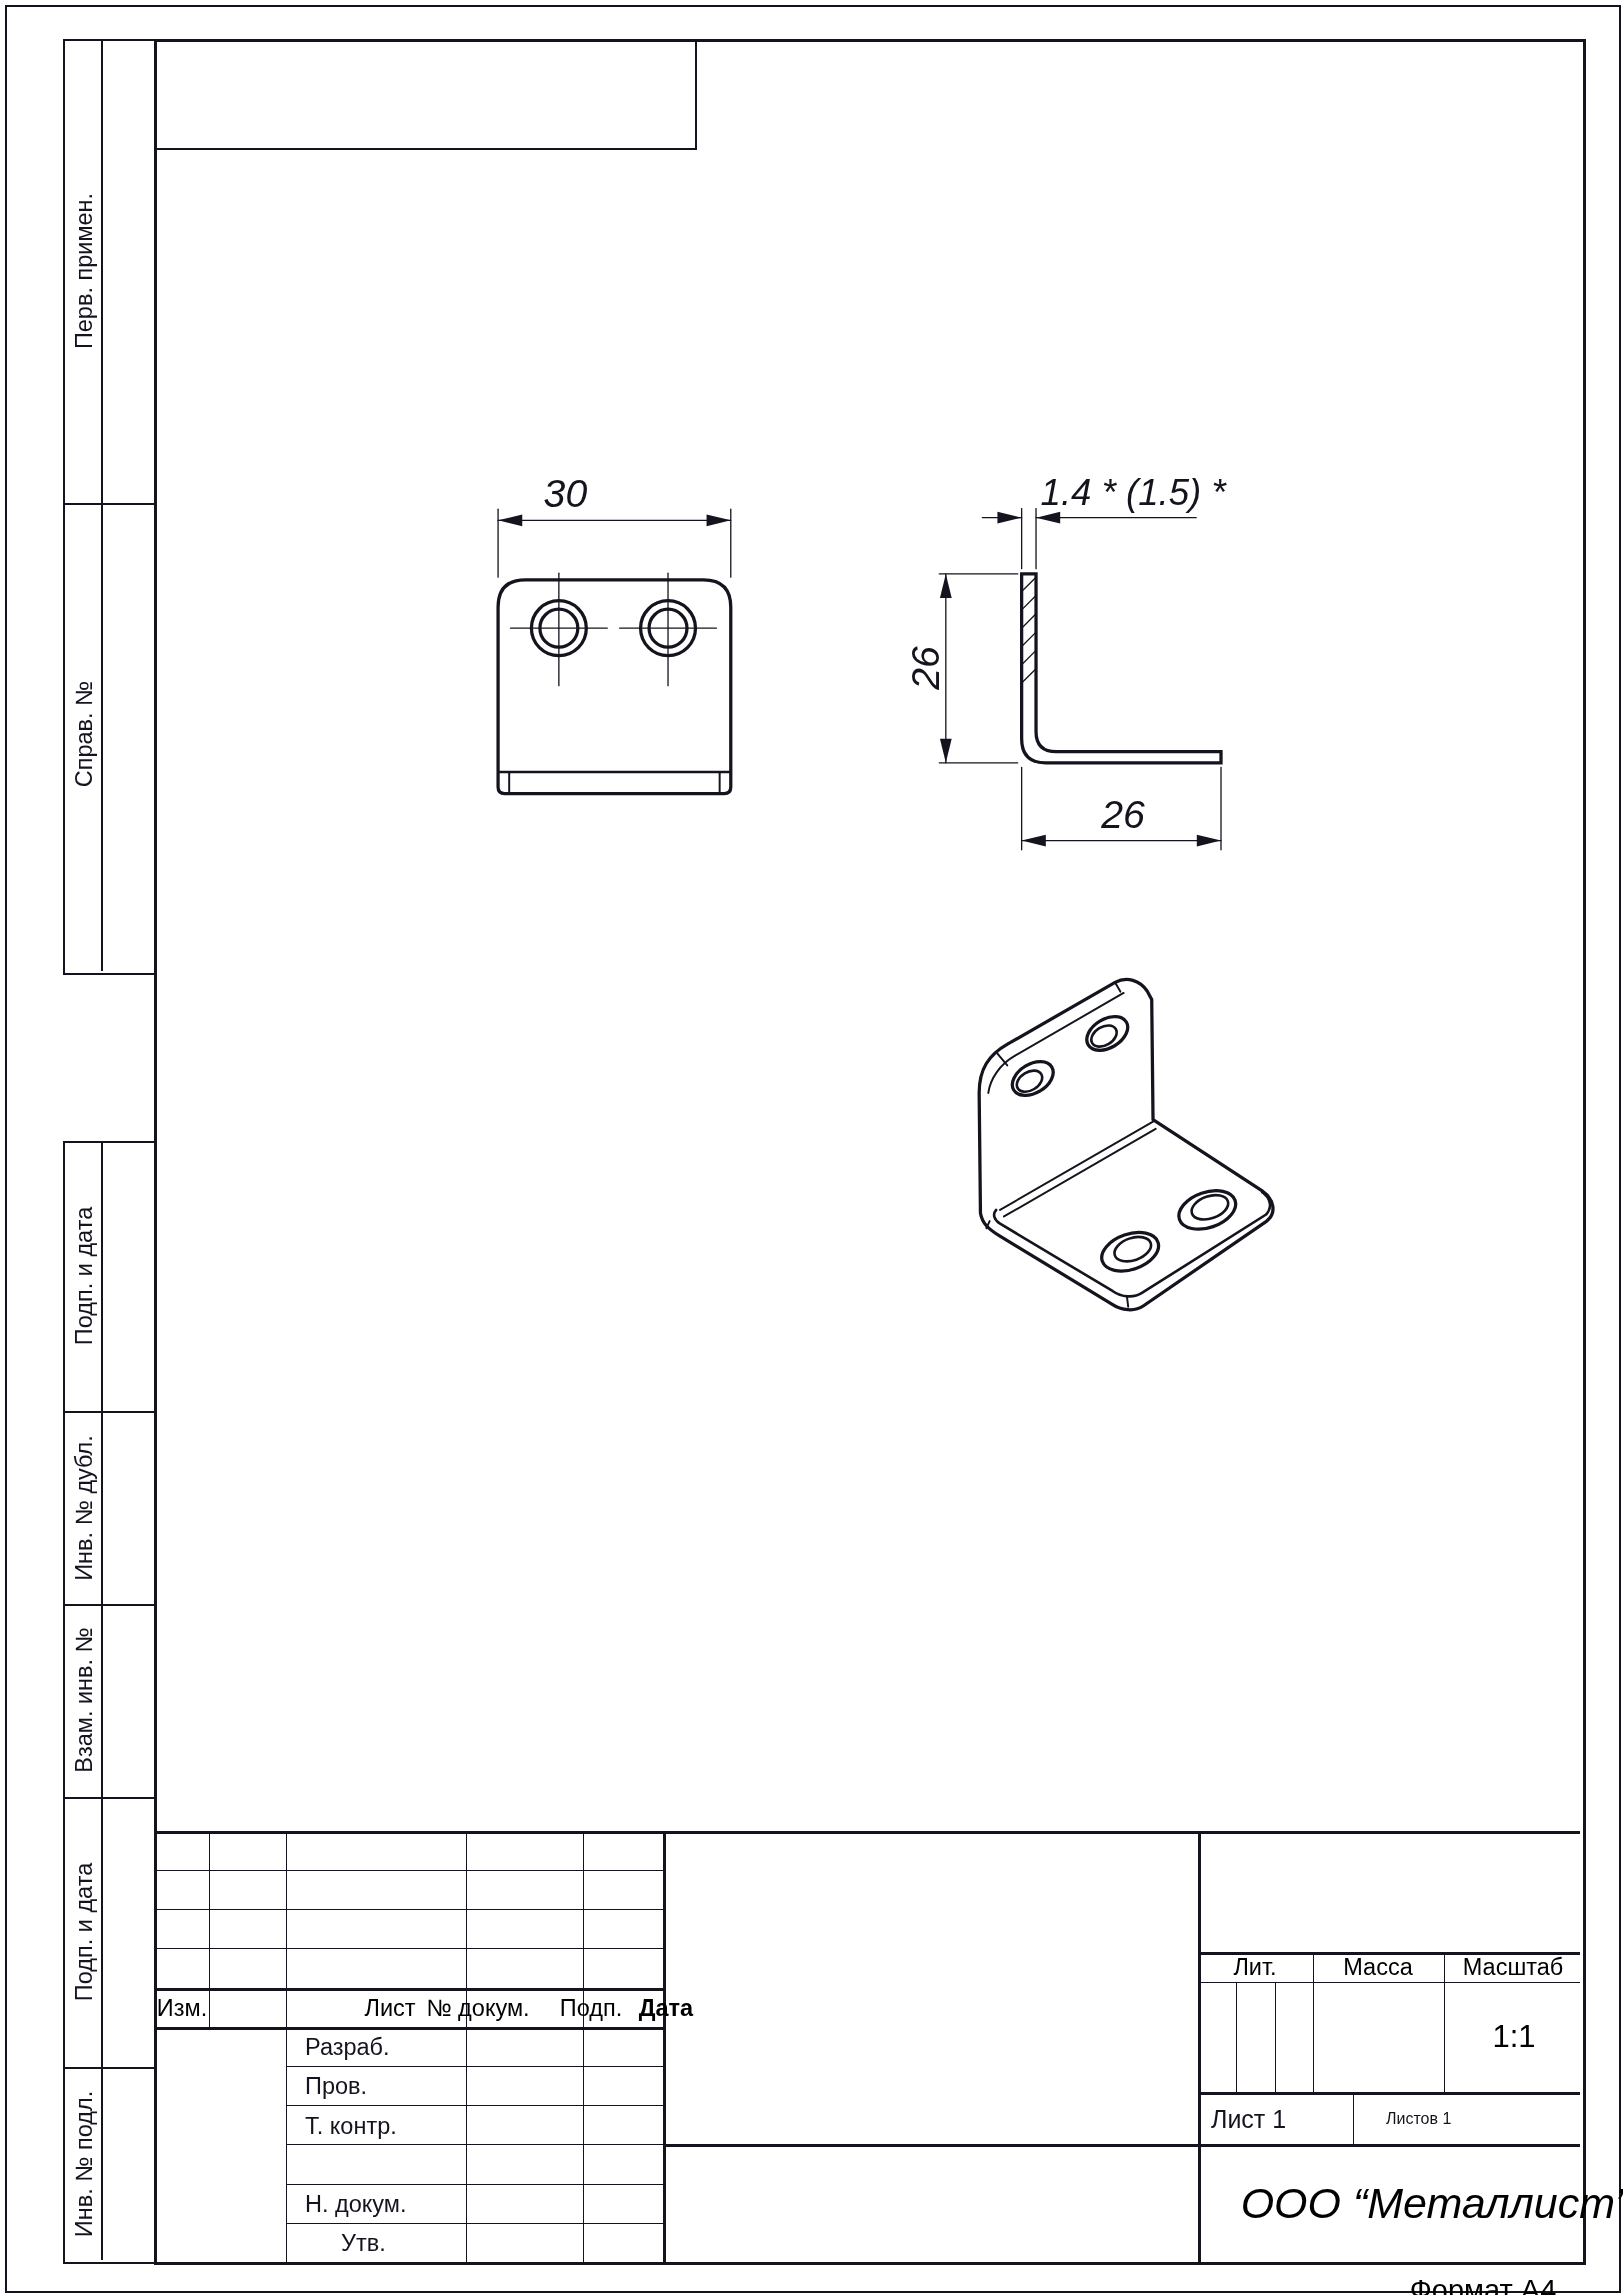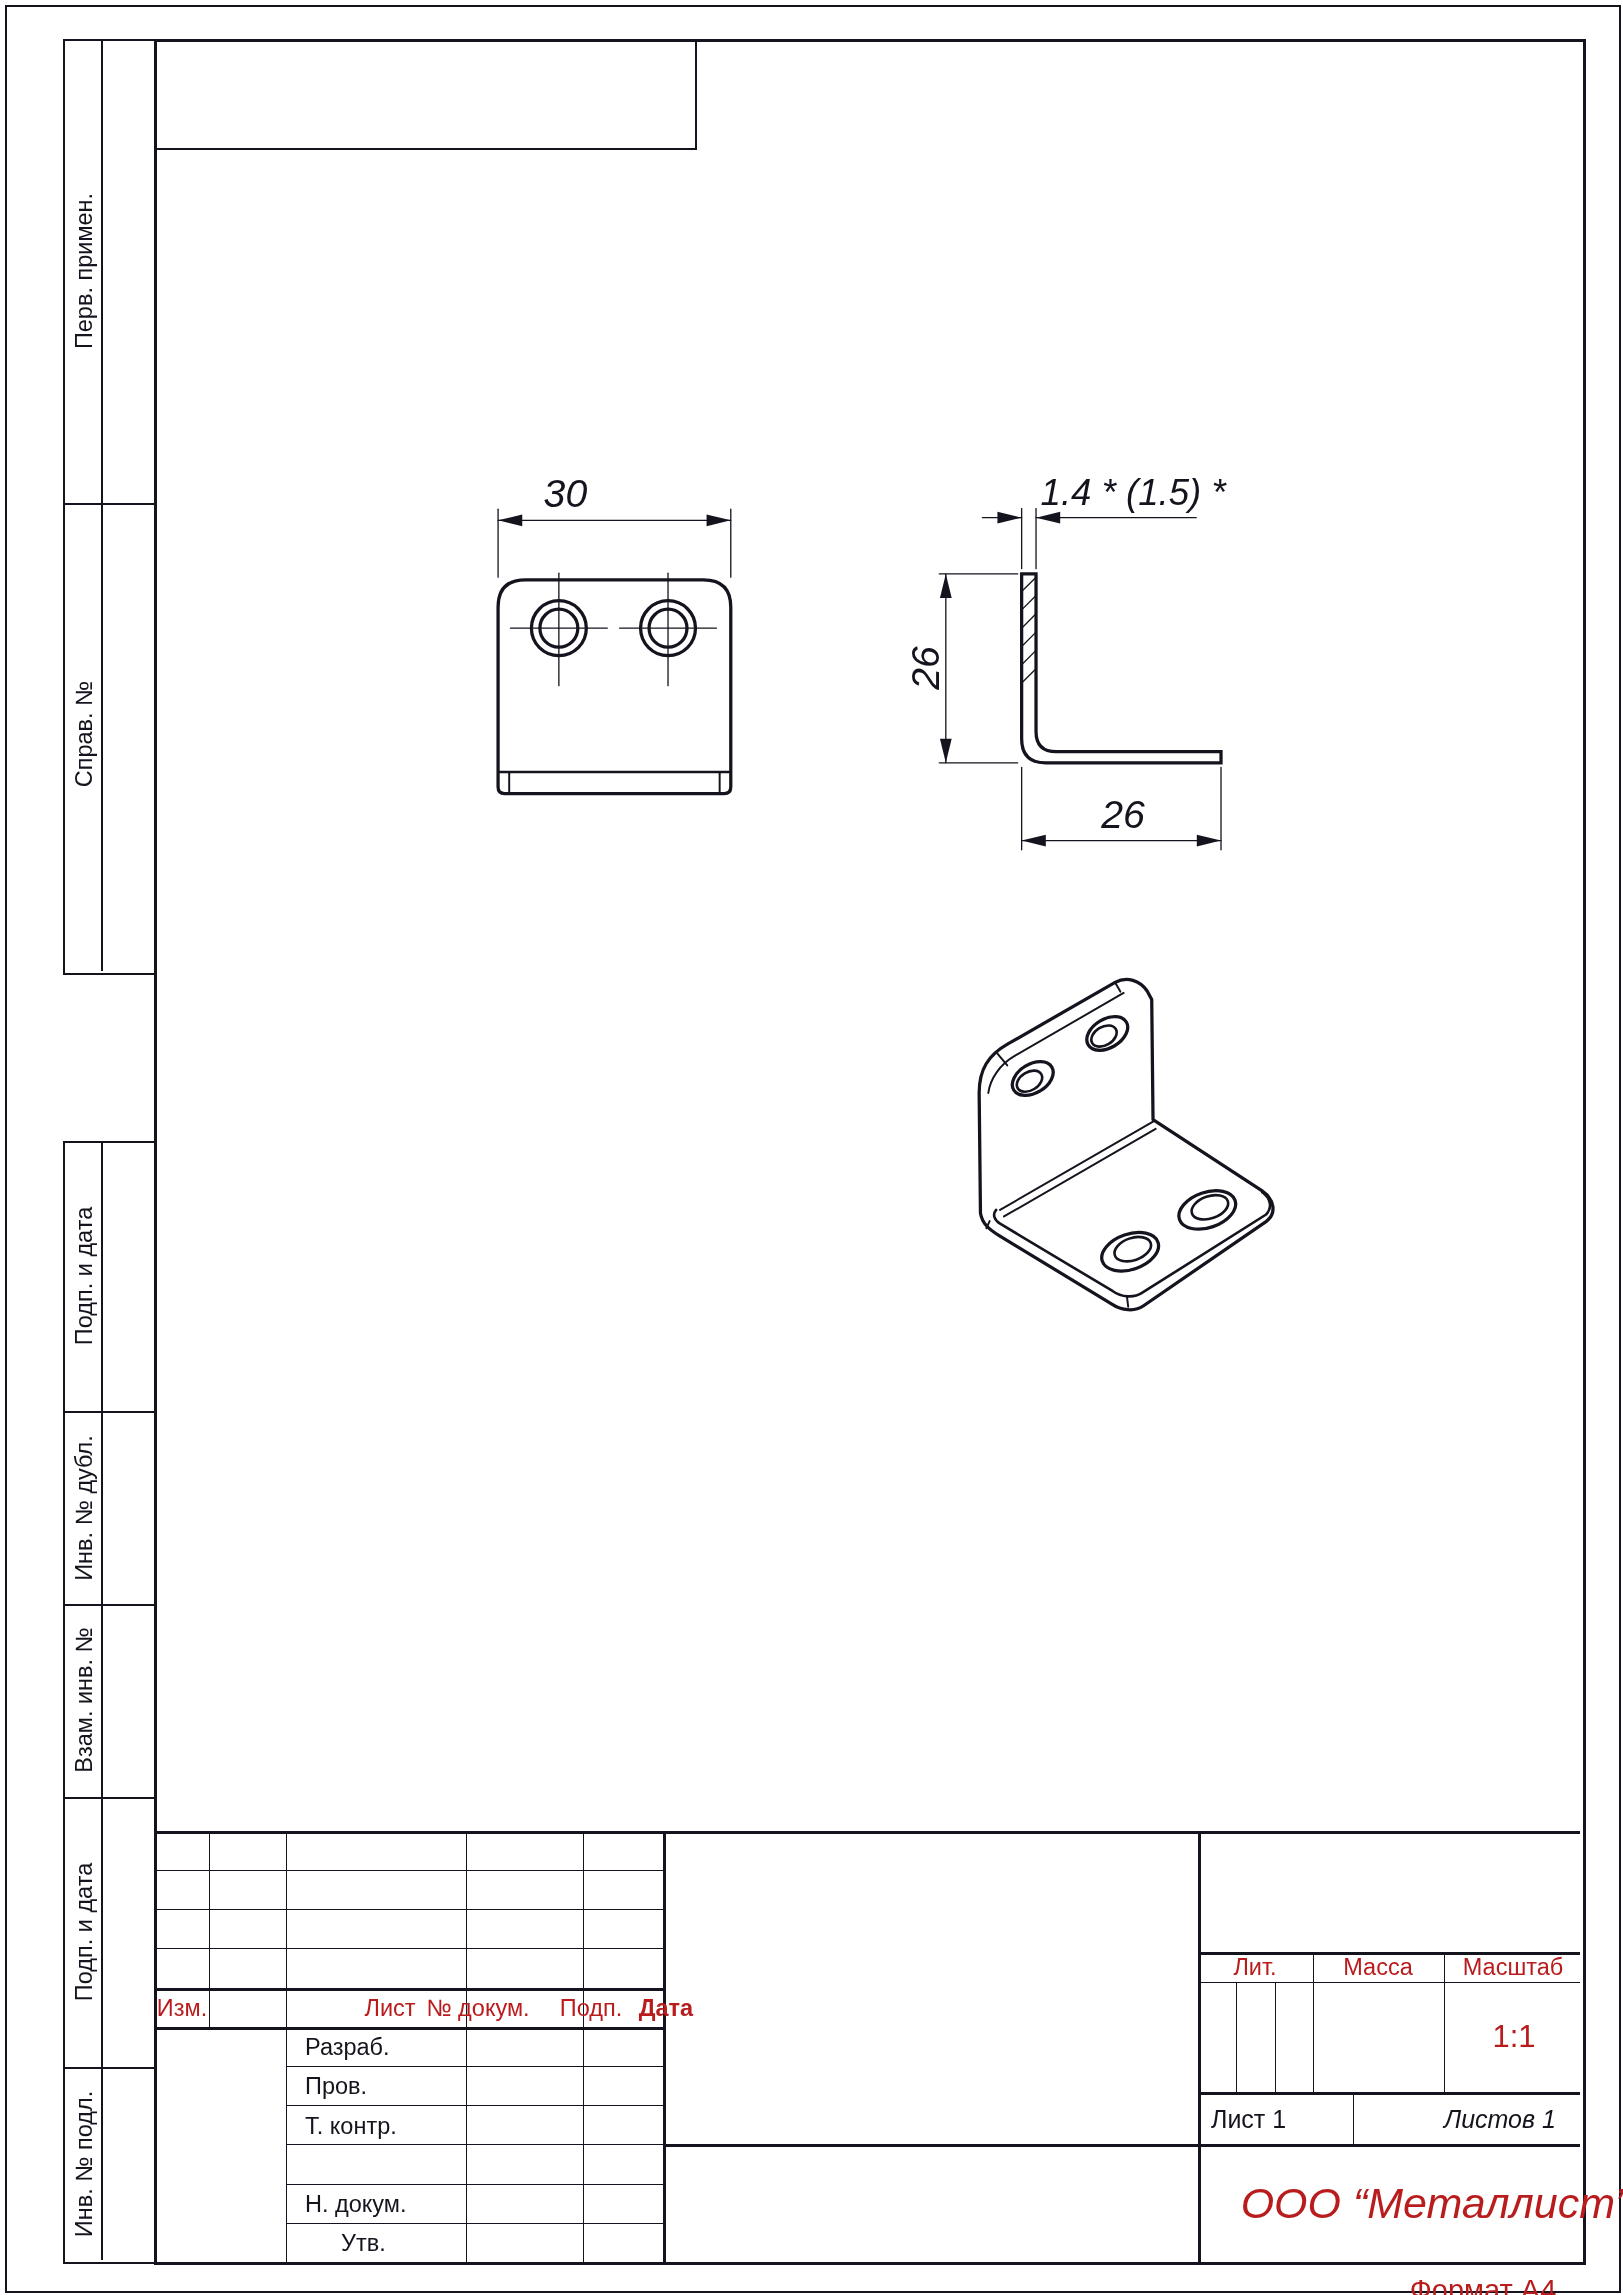--- a/index.html
+++ b/index.html
@@ -2,21 +2,21 @@
 <html style="font-size:10.5px"><head>
 <meta charset="utf-8">
 <style>
   html,body{margin:0;padding:0;background:#888;}
   .page{position:relative;width:1623px;height:2295px;background:#ffffff;
         font-family:"Liberation Sans",sans-serif;color:#14141e;overflow:hidden;}
   .abs{position:absolute;}
   .hl{position:absolute;background:#14141e;}
   .vl{position:absolute;background:#14141e;}
   .lbl{position:absolute;transform:translate(-50%,-50%);white-space:nowrap;
-       font-size:23.5px;color:#b91c1c;}
+       font-size:23.5px;color:#000000;}
   .lbl-left{position:absolute;transform:translate(0,-50%);white-space:nowrap;
        font-size:23.5px;color:#14141e;}
   .rot{position:absolute;transform:translate(-50%,-50%) rotate(-90deg);
        white-space:nowrap;font-size:23.5px;color:#14141e;}
   .it{font-style:italic;}
   svg{position:absolute;left:0;top:0;}
 </style>
 </head>
 <body>
 
@@ -89,21 +89,21 @@
   <div class="lbl-left" style="left:305px;top:2126px;">Т. контр.</div>
   <div class="lbl-left" style="left:305px;top:2204px;">Н. докум.</div>
   <div class="lbl-left" style="left:341px;top:2243px;">Утв.</div>
 
 
   <div class="lbl" style="left:1255px;top:1967px;">Лит.</div>
   <div class="lbl" style="left:1378px;top:1967px;">Масса</div>
   <div class="lbl" style="left:1513px;top:1967px;">Масштаб</div>
   <div class="lbl" style="left:1514px;top:2037px;font-size:31px;">1:1</div>
   <div class="lbl-left" style="left:1211px;top:2119px;font-size:25px;">Лист 1</div>
-  <div class="lbl-left" style="left:1444px;top:2119px;font-size:25px;font-style:italic;">Листов 1</div>
+  <div class="lbl-left" style="left:1386px;top:2119px;font-size:16px;">Листов 1</div>
   <div class="lbl it" style="left:1390px;top:2203px;font-size:43px;margin-left:45px;">ООО  “Металлист”</div>
 
   <div class="lbl" style="left:1483px;top:2278px;font-size:29px;margin-top:12px;">Формат А4</div>
 
   <svg width="1623" height="2295" viewBox="0 0 2483 3511">
 
     <g stroke="#14141e" fill="none" stroke-linecap="round">
       <path d="M 762,929 Q 762,887 804,887 L 1076,887 Q 1118,887 1118,929 L 1118,1204 Q 1118,1214 1108,1214 L 772,1214 Q 762,1214 762,1204 Z" stroke-width="5"></path>
       <line x1="764" y1="1181" x2="1116" y2="1181" stroke-width="4"></line>
       <line x1="779" y1="1183" x2="779" y2="1212" stroke-width="3"></line>

